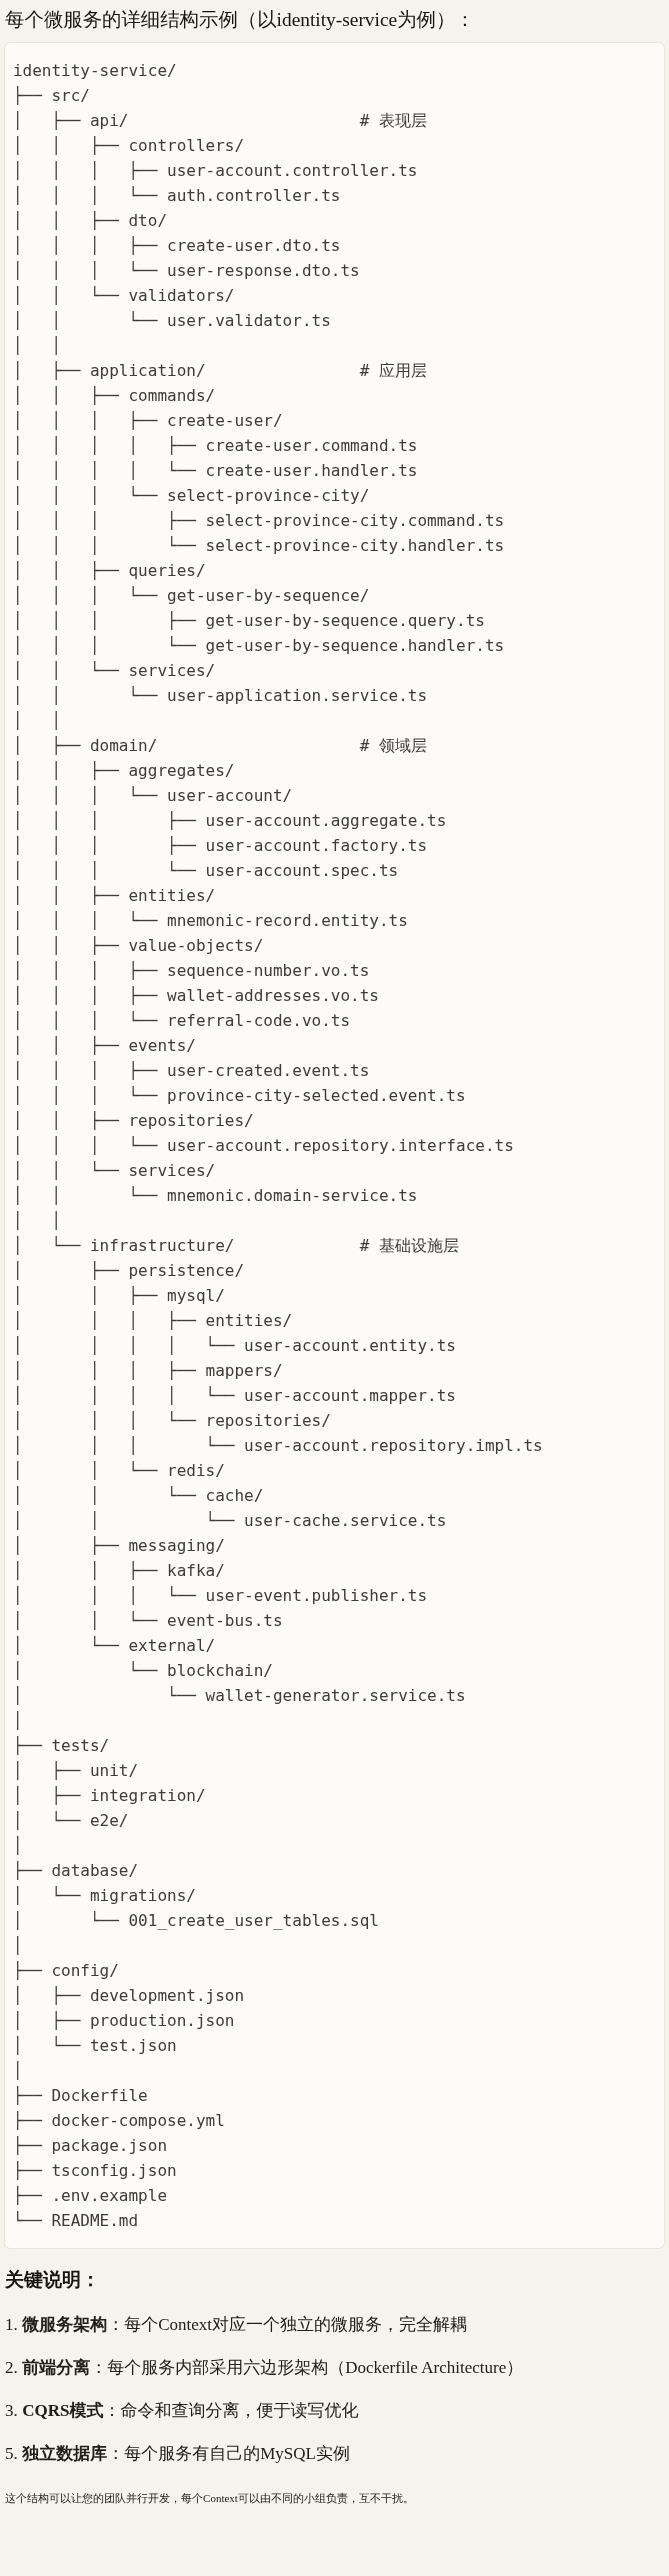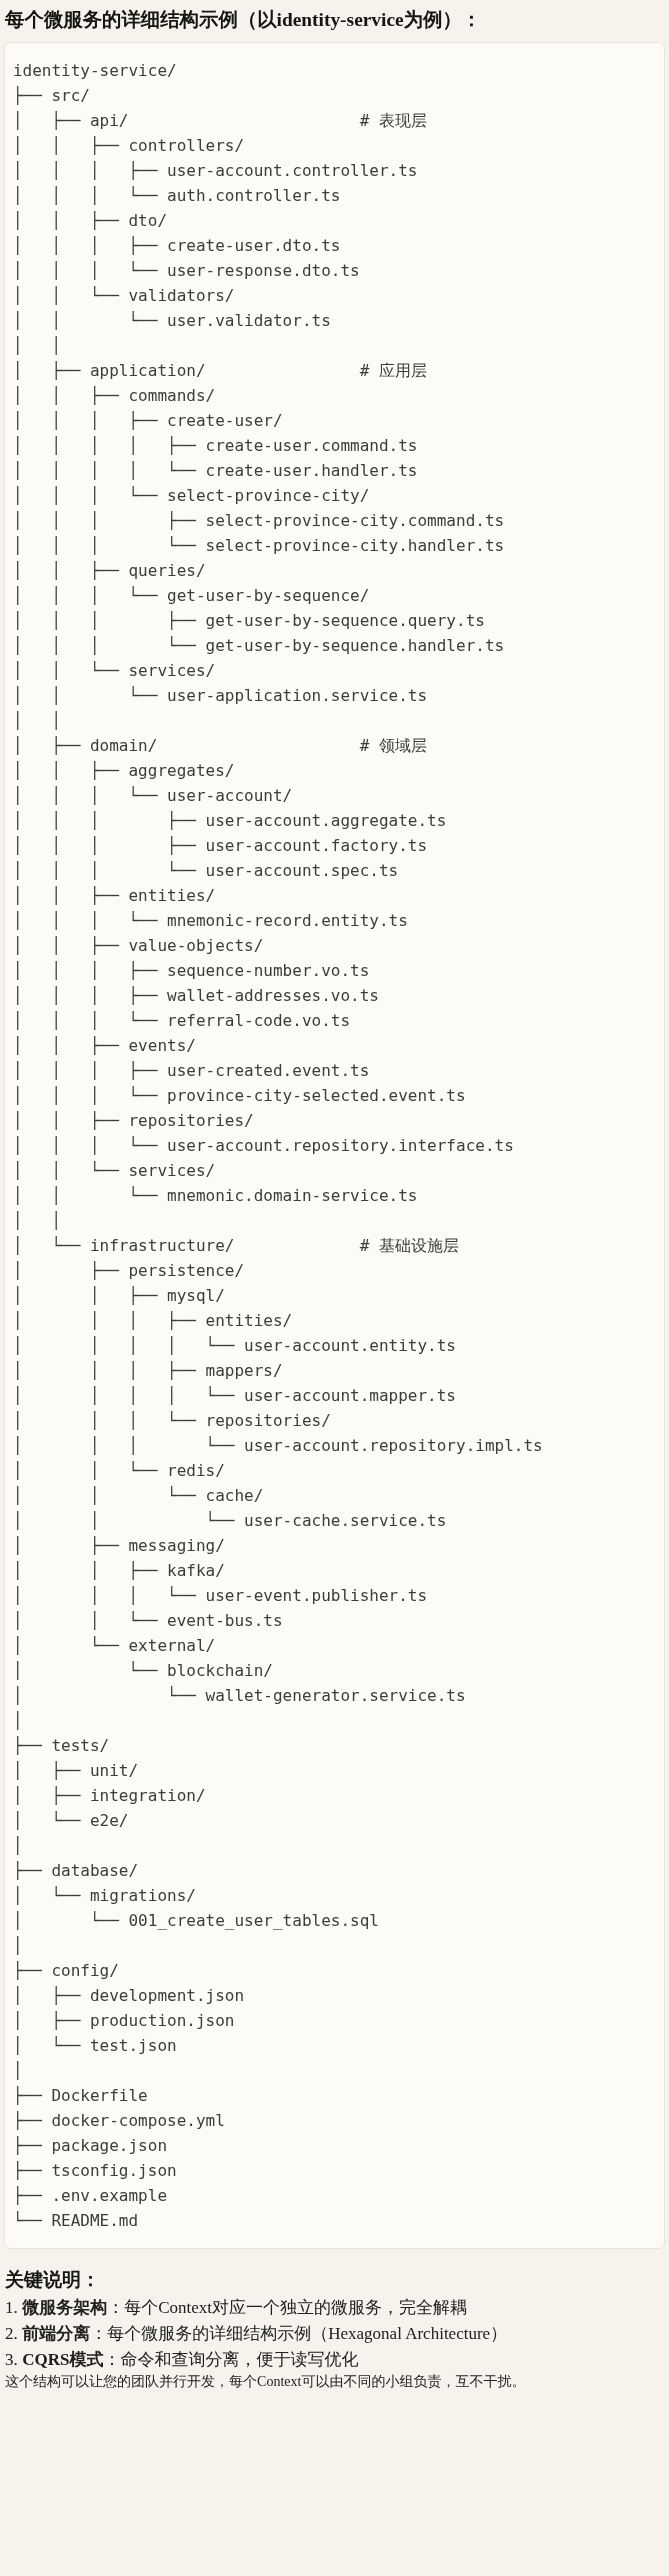--- a/index.html
+++ b/index.html
@@ -12,21 +12,21 @@
     background: #f5f3ec;
     color: #21201b;
     font-family: "Liberation Serif", serif;
     overflow: hidden;
   }
   .wrap {
     padding: 0 3.8px;
   }
   .page-title {
     font-size: 19.4px;
-    font-weight: bold;
+    font-weight: normal;
     line-height: 1.25;
     padding: 8.1px 1.3px 9.4px 1.3px;
     color: #161511;
   }
   .code-block {
     background: #fcfbf7;
     border: 0.9px solid #e7e4da;
     border-radius: 6.3px;
     padding: 15.6px 7.5px 15px 8.1px;
     box-sizing: border-box;
@@ -42,33 +42,33 @@
   }
   .notes-heading {
     font-size: 19px;
     font-weight: bold;
     margin: 17.5px 1.3px 3.8px 1.3px;
     color: #161511;
   }
   .note-item {
     font-size: 17px;
     line-height: 1.3;
-    margin-top: 4px;
+    margin-top: 21px;
     padding-left: 1.3px;
   }
   .note-num {
     margin-right: 4.4px;
   }
   .note-term {
     font-weight: bold;
   }
   .closing {
-    font-size: 14px;
+    font-size: 11px;
     line-height: 1.3;
-    margin-top: 2px;
+    margin-top: 26px;
     padding-left: 1.3px;
   }
 </style>
 </head>
 <body>
 
 <div class="wrap">
 
   <div class="page-title">每个微服务的详细结构示例（以identity-service为例）：</div>
 
@@ -161,22 +161,25 @@
 ├── .env.example
 └── README.md</pre>
   </div>
 
   <div class="notes-heading">关键说明：</div>
 
   <div class="note-item">
     <span class="note-num">1.</span><span class="note-term">微服务架构</span><span class="note-text">：每个Context对应一个独立的微服务，完全解耦</span>
   </div>
   <div class="note-item">
-    <span class="note-num">2.</span><span class="note-term">前端分离</span><span class="note-text">：每个微服务的详细结构示例（Hexagonal Architecture）</span>
+    <span class="note-num">2.</span><span class="note-term">前端分离</span><span class="note-text">：每个服务内部采用六边形架构（Dockerfile Architecture）</span>
   </div>
   <div class="note-item">
     <span class="note-num">3.</span><span class="note-term">CQRS模式</span><span class="note-text">：命令和查询分离，便于读写优化</span>
+  </div>
+  <div class="note-item">
+    <span class="note-num">5.</span><span class="note-term">独立数据库</span><span class="note-text">：每个服务有自己的MySQL实例</span>
   </div>
 
   <div class="closing">这个结构可以让您的团队并行开发，每个Context可以由不同的小组负责，互不干扰。</div>
 
 </div>
 
 
 </body></html>

